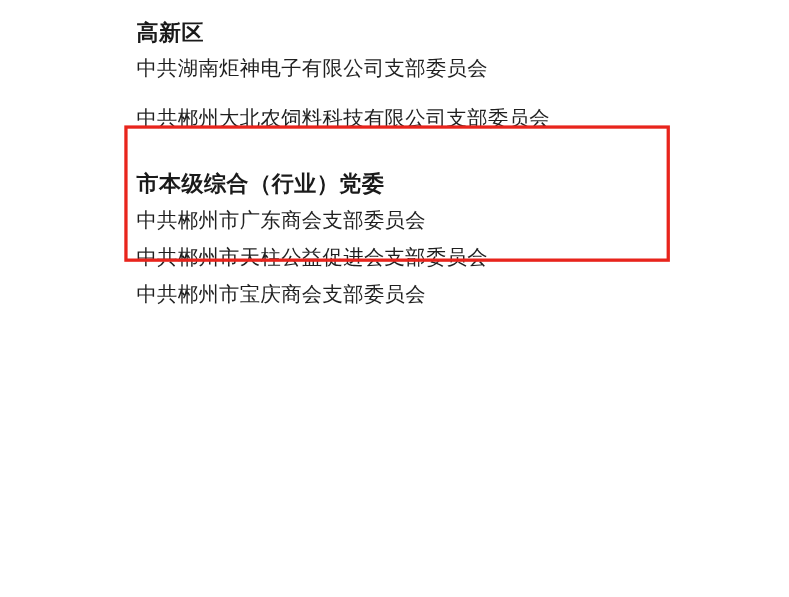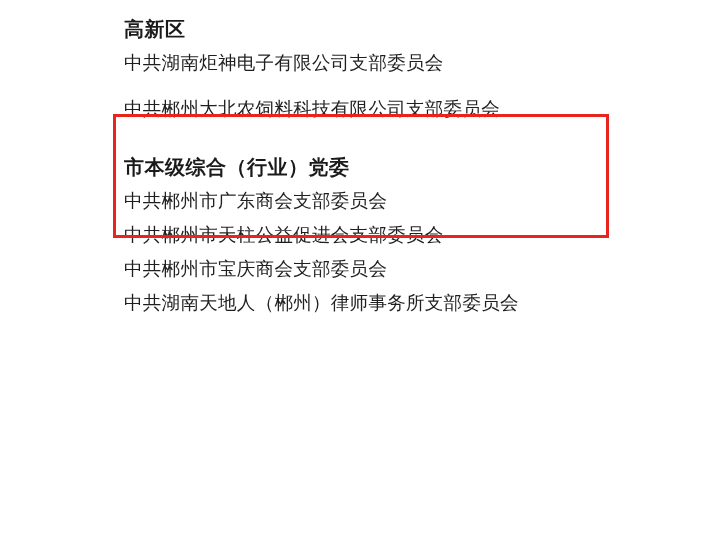--- a/index.html
+++ b/index.html
@@ -75,20 +75,19 @@
       <div class="entry">中共郴州大北农饲料科技有限公司支部委员会</div>
     </div>
 
     <div class="spacer-md"></div>
 
     <div class="group">
       <div class="group-title">市本级综合（行业）党委</div>
       <div class="entry">中共郴州市广东商会支部委员会</div>
       <div class="entry">中共郴州市天柱公益促进会支部委员会</div>
       <div class="entry">中共郴州市宝庆商会支部委员会</div>
-      <div class="entry">中共湖南天地人（郴州）律师事务所支部委员会</div>
     </div>
 
   </div>
 
   <div class="highlight-box" id="highlight" style="left: 113px; top: 114px; width: 496px; height: 124px; border-color: rgb(232, 36, 28);"></div>
 
 </div>
 
 </body></html>

